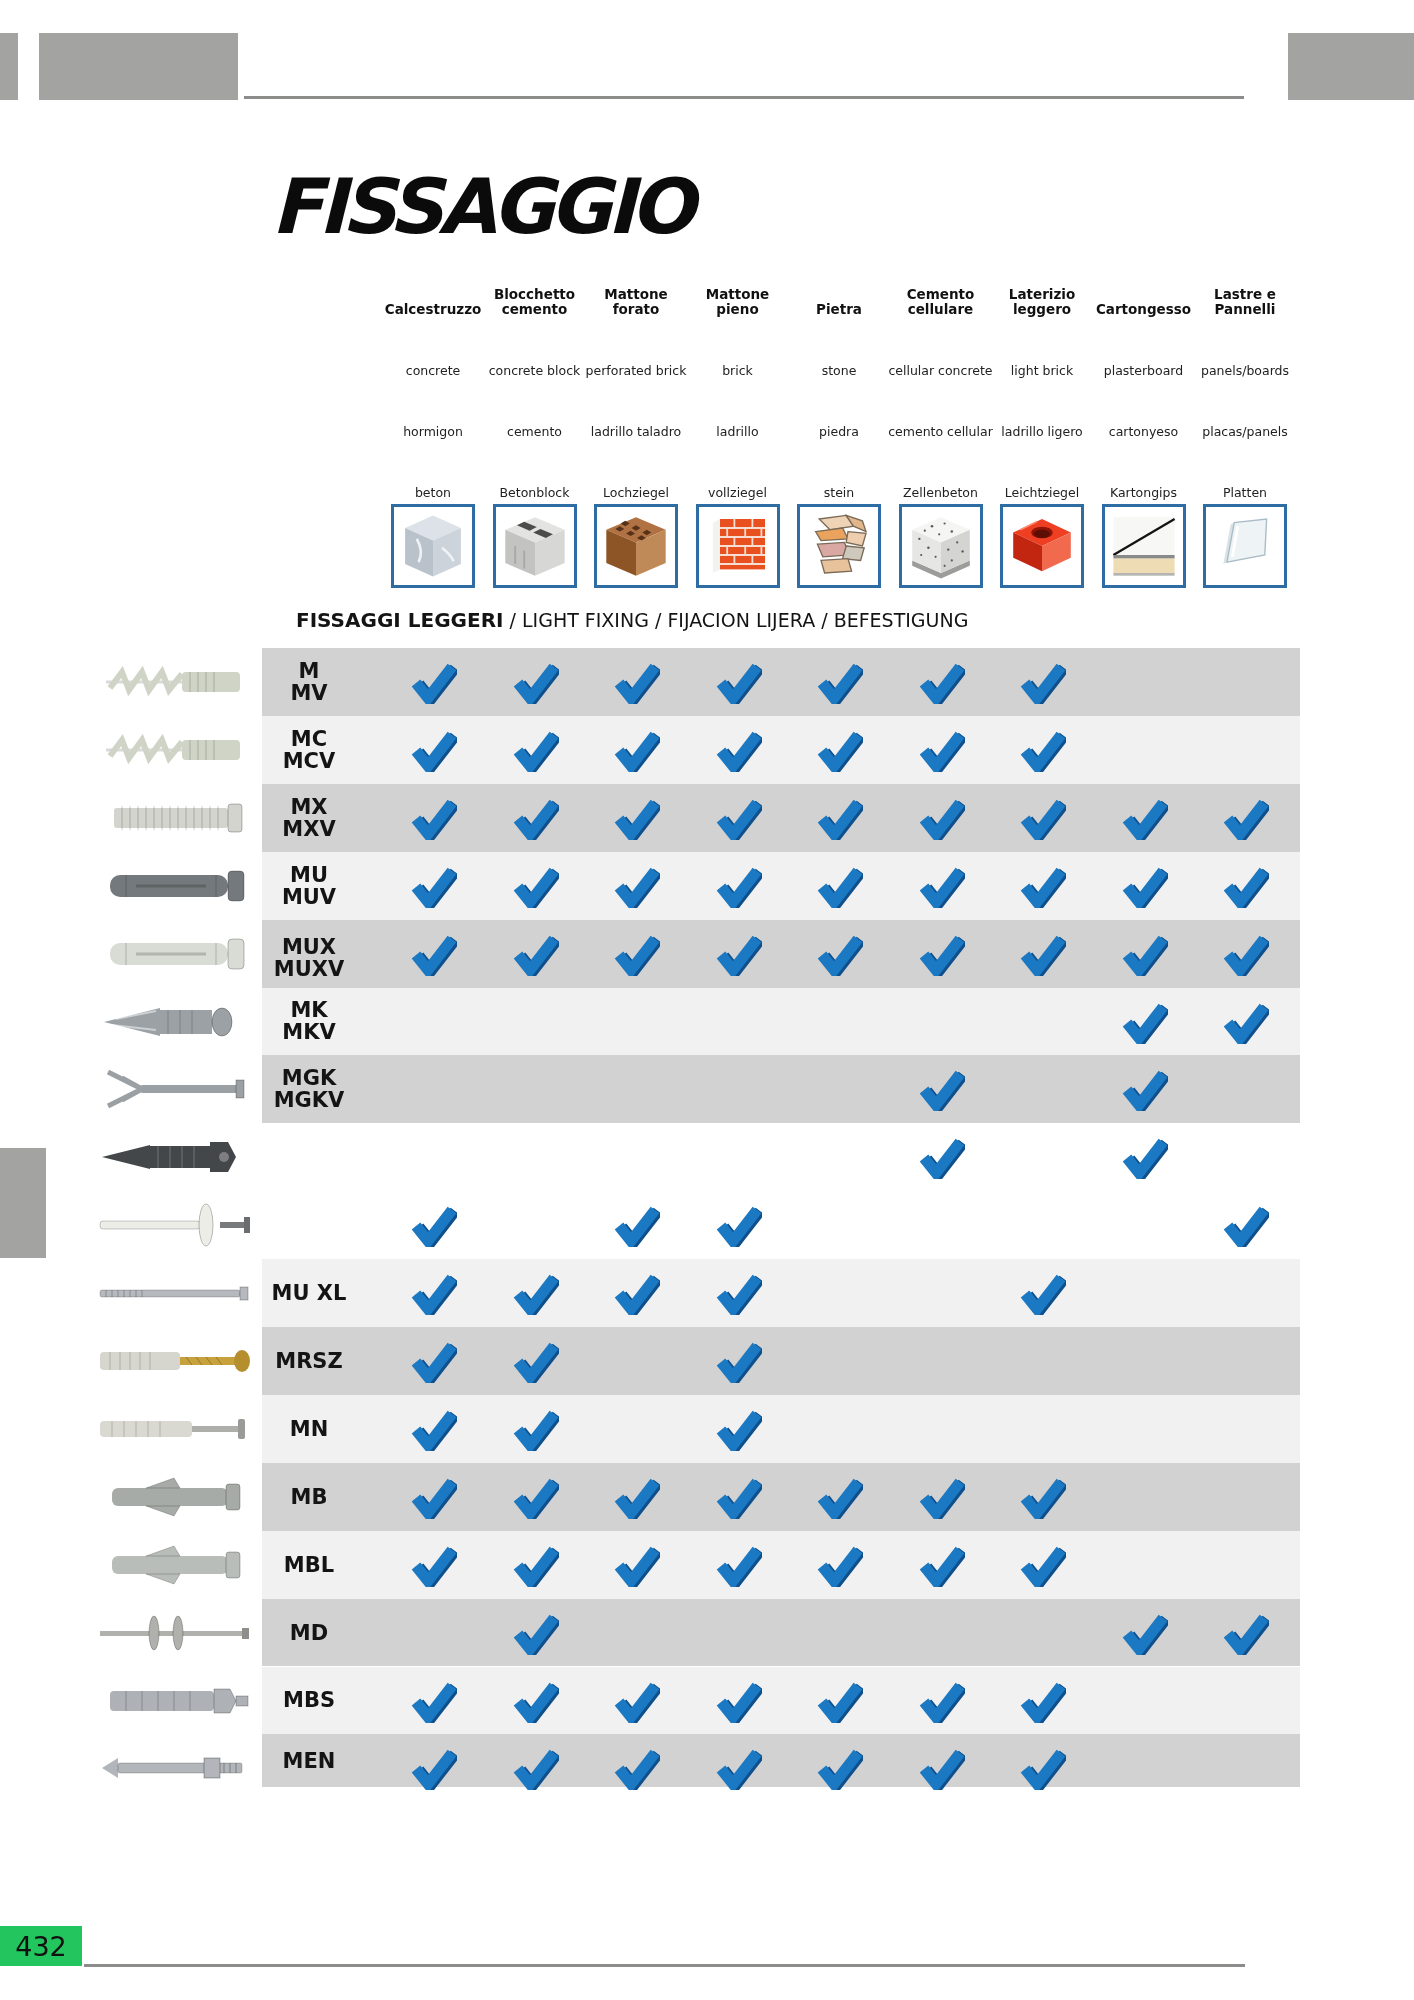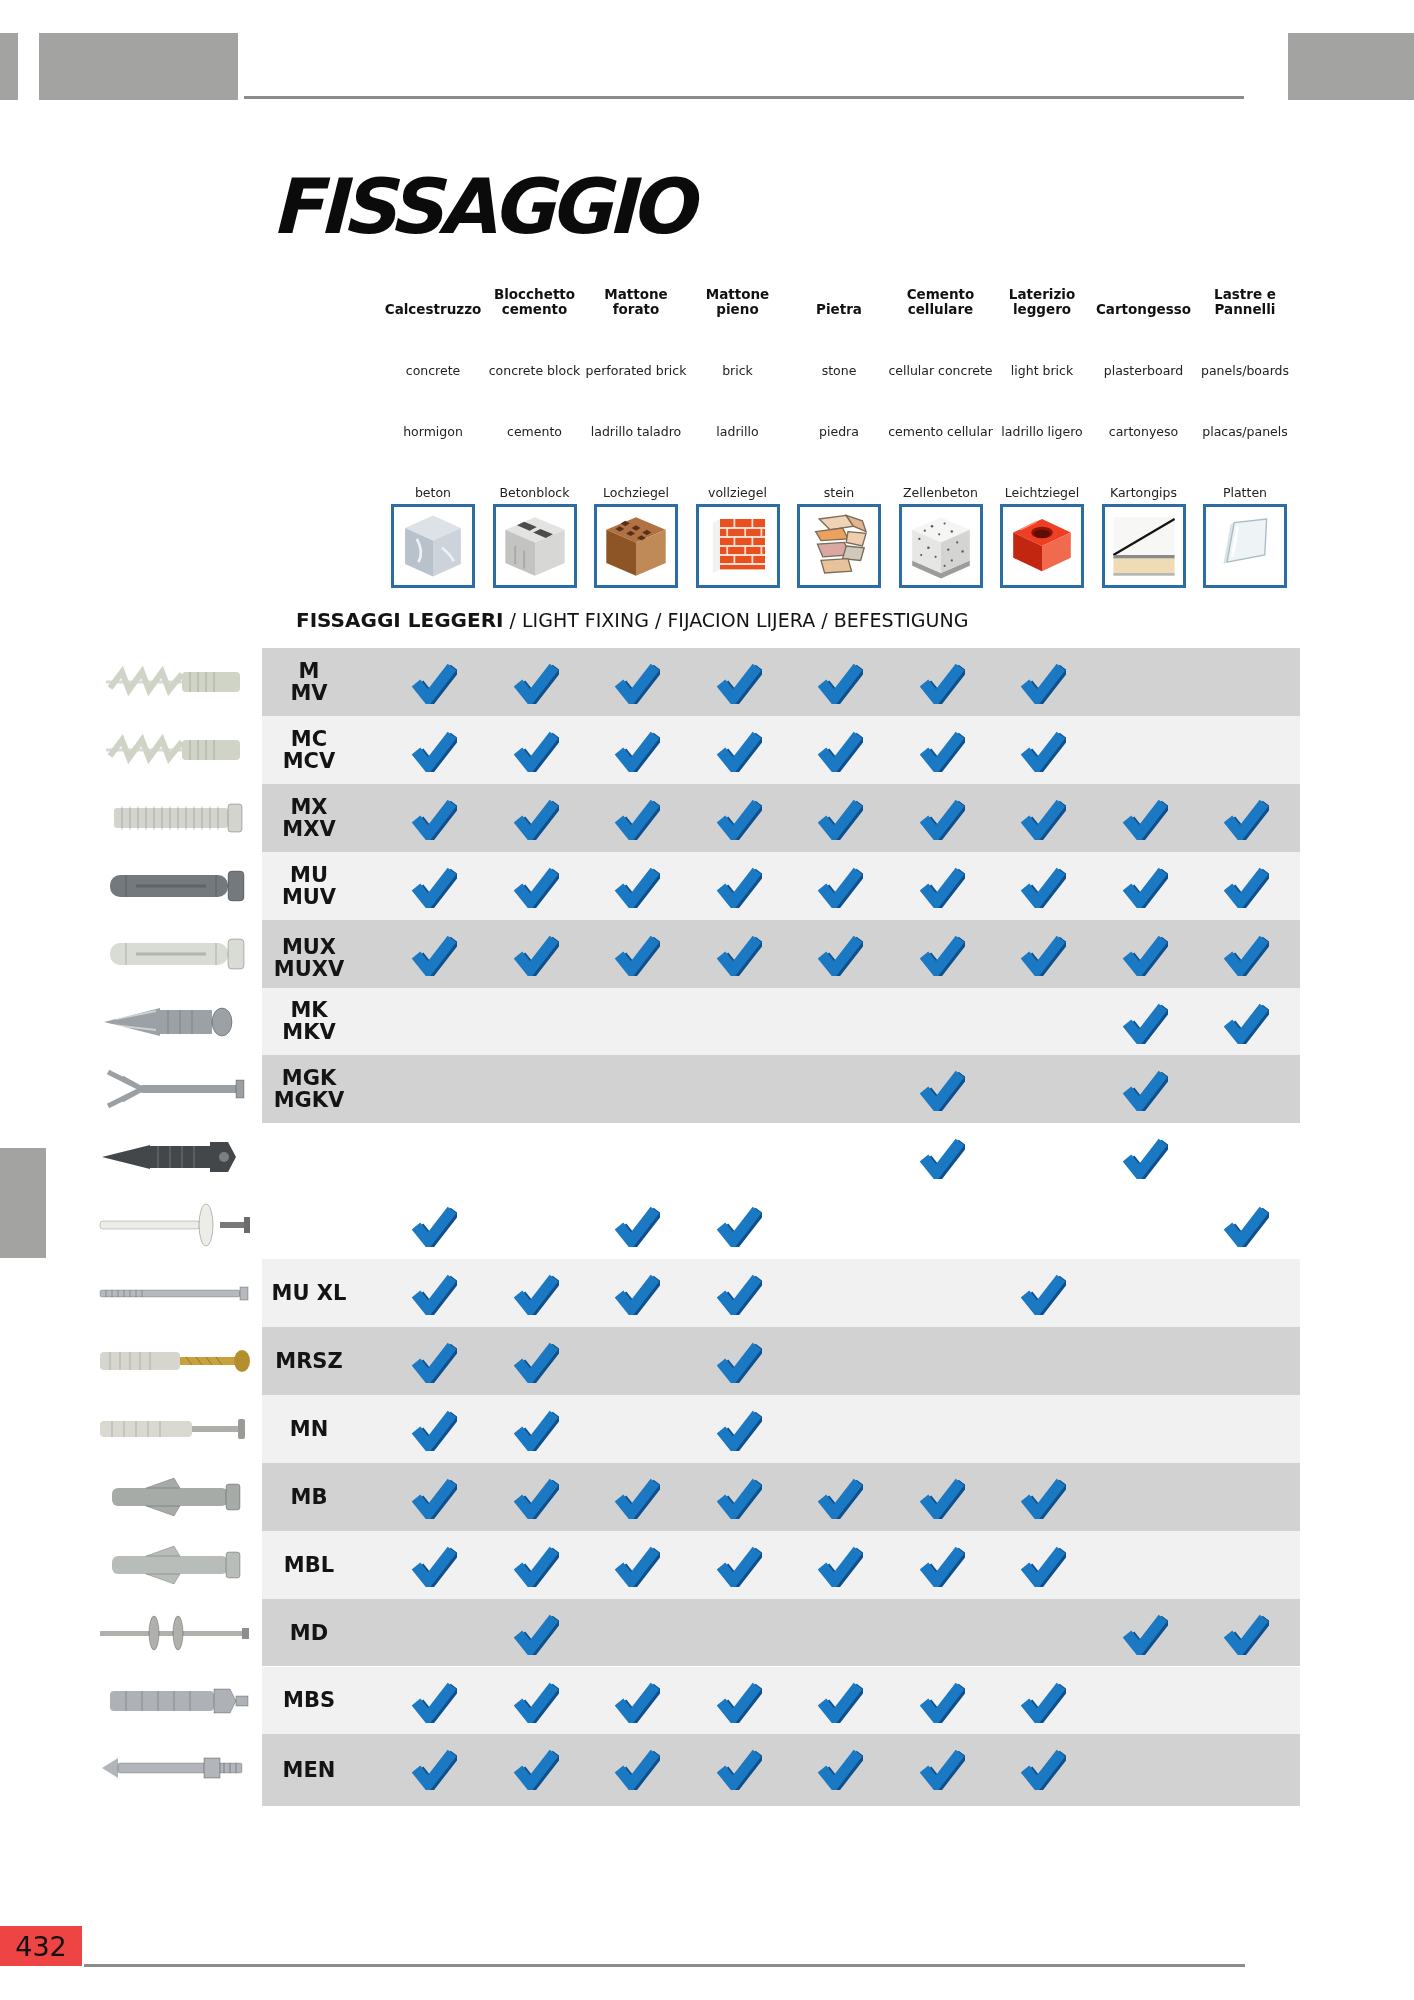--- a/index.html
+++ b/index.html
@@ -16,21 +16,21 @@
          box-sizing:border-box;display:flex;align-items:center;justify-content:center;}
   #section-heading{position:absolute;left:296px;top:608px;font-size:19px;white-space:nowrap;color:#141414;}
   #section-heading b{font-size:20px;}
   .rowband{position:absolute;left:262px;width:1038px;}
   .rowband.odd{background:#d2d2d2;}
   .rowband.even{background:#f1f1f1;}
   .rlabel{position:absolute;left:0;top:0;width:94px;height:100%;display:flex;flex-direction:column;
           justify-content:center;align-items:center;font-weight:bold;font-size:21px;line-height:22px;color:#141414;}
   .check{position:absolute;width:48px;height:44px;}
   .pimg{position:absolute;left:96px;width:160px;height:50px;}
-  #footer-box{position:absolute;left:0;top:1926px;width:82px;height:40px;background:#ef4444;
+  #footer-box{position:absolute;left:0;top:1926px;width:82px;height:40px;background:#22c55e;
               display:flex;align-items:center;justify-content:center;font-size:27px;color:#111;}
   svg{display:block;}
 </style>
 </head>
 <body>
 
 <svg width="0" height="0" style="position:absolute" aria-hidden="true">
   <defs>
     <symbol id="check" viewBox="0 0 48 44">
       <path d="M7 23 L19 38 L43 7" fill="none" stroke="#0e4f8c" stroke-width="11" transform="translate(3,1)"></path>
@@ -918,21 +918,21 @@
     <div class="check" style="left: 916.5px; top: 1678.5px;">
       <svg viewBox="0 0 48 44" width="48" height="44">
         <use href="#check"></use>
       </svg>
     </div>
     <div class="check" style="left: 1018px; top: 1678.5px;">
       <svg viewBox="0 0 48 44" width="48" height="44">
         <use href="#check"></use>
       </svg>
     </div>
-    <div class="rowband odd" style="top: 1734.4px; height: 72px;">
+    <div class="rowband odd" style="top: 1734.4px; height: 53px;">
       <div class="rlabel">
         <div>MEN</div>
       </div>
     </div>
     <div class="pimg" style="top: 1743.4px; color: rgb(178, 182, 186);">
       <svg viewBox="0 0 160 50" width="160" height="50">
         <use href="#p-anchorrod"></use>
       </svg>
     </div>
     <div class="check" style="left: 409px; top: 1746.4px;">

